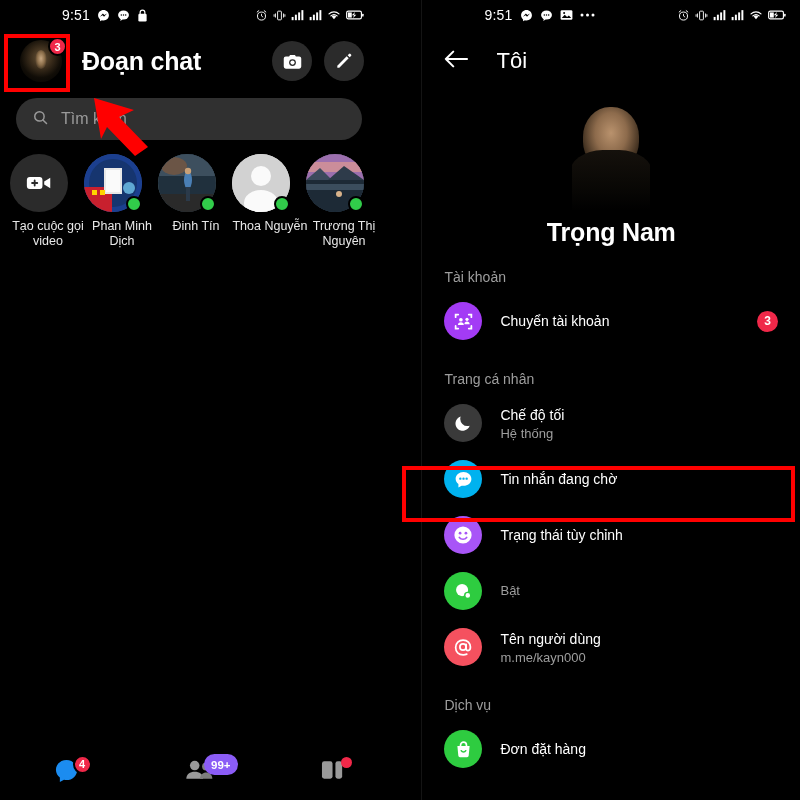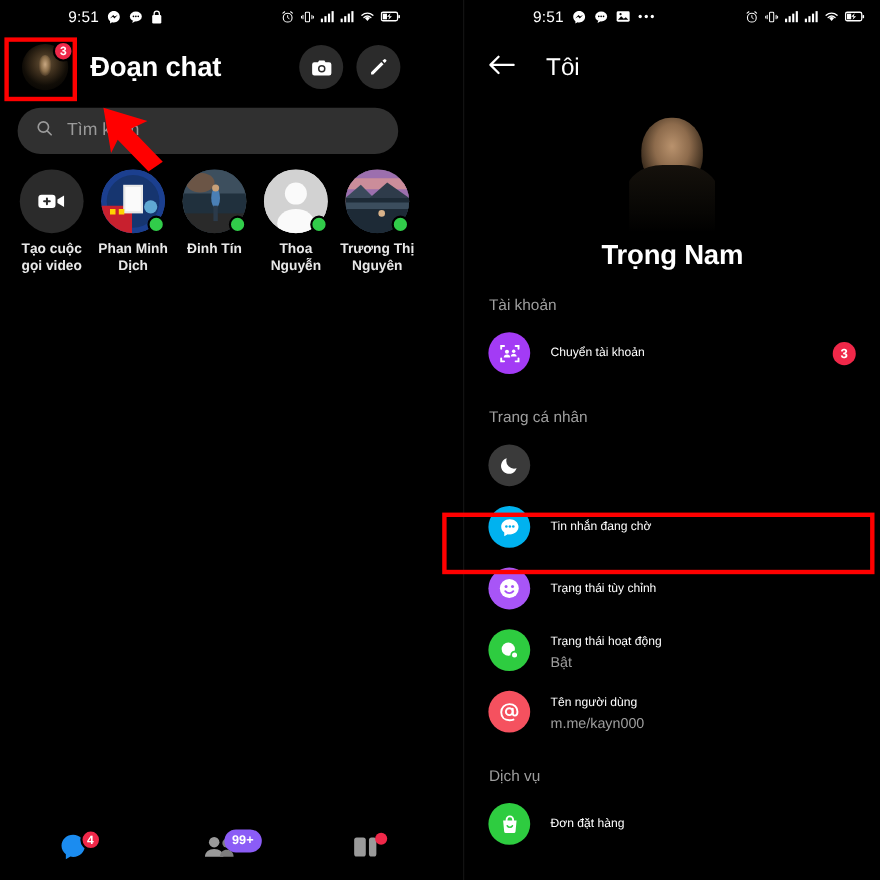--- a/index.html
+++ b/index.html
@@ -53,21 +53,21 @@
 
   
   .searchbar {
     margin:6px 16px 0; height:42px; background:#303030; border-radius:21px;
     display:flex; align-items:center; padding:0 16px; gap:12px; cursor:text;
   }
   .search-ph { color:#9a9a9a; font-size:16px; }
 
   
   .stories { display:flex; gap:0; padding:14px 0 0 10px; overflow:hidden; }
-  .story { width:74px; flex:none; display:flex; flex-direction:column; align-items:center; cursor:pointer;font-weight:bold; }
+  .story { width:74px; flex:none; display:flex; flex-direction:column; cursor:pointer; }
   .story-av { position:relative; width:58px; height:58px; border-radius:50%; overflow:visible; }
   .story-av .inner { width:58px; height:58px; border-radius:50%; overflow:hidden; position:relative; }
   .story-label {
     margin-top:7px; color:#e8e8e8; font-size:12.5px; line-height:15px;
     text-align:center; width:76px; word-break:break-word;
   }
   .online-dot {
     position:absolute; right:0px; bottom:0px; width:16px; height:16px;
     border-radius:50%; background:#31cc4a; border:2px solid #000;
   }
@@ -120,21 +120,21 @@
   }
   .profile-name { color:#fff; font-size:25px; font-weight:700; margin-top:8px; letter-spacing:-.2px; }
 
   .section-label { color:#9e9e9e; font-size:14px; padding:22px 22px 8px; }
   .menu-row { display:flex; align-items:center; padding:9px 22px; gap:18px; cursor:pointer; position:relative; }
   .menu-icon {
     width:38px; height:38px; border-radius:50%; flex:none;
     display:flex; align-items:center; justify-content:center;
   }
   .menu-text { display:flex; flex-direction:column; gap:1px; }
-  .menu-title { color:#ffffff; font-size:11px; line-height:20px; }
+  .menu-title { color:#ffffff; font-size:14px; line-height:20px; }
   .menu-sub { color:#9e9e9e; font-size:13px; line-height:16px; }
   .menu-badge {
     margin-left:auto; min-width:21px; height:21px; background:#f02849;
     color:#fff; border-radius:11px; font-size:12px; font-weight:700;
     display:flex; align-items:center; justify-content:center; padding:0 5px;
   }
 
   
   .hl-box { position:absolute; border:4px solid #ff0000; pointer-events:none; }
   .hl-avatar { left:4px; top:34px; width:66px; height:58px; }
@@ -499,20 +499,24 @@
     </div>
 
     <div class="section-label">Trang cá nhân</div>
 
     <div class="menu-row">
       <div class="menu-icon" style="background:#3a3a3a">
         <svg width="20" height="20" viewBox="0 0 24 24">
             <path d="M20 15.2A8.6 8.6 0 019.2 4.3a8.7 8.7 0 1010.8 10.9z" fill="#fff"></path>
           </svg>
       </div>
+      <div class="menu-text">
+        <span class="menu-title">Chế độ tối</span>
+        <span class="menu-sub">Hệ thống</span>
+      </div>
     </div>
 
     <div class="menu-row">
       <div class="menu-icon" style="background:#00b2ef">
         <svg width="21" height="21" viewBox="0 0 24 24">
           <path d="M12 3.4c-5 0-9 3.5-9 7.8 0 2.4 1.2 4.5 3.2 6v4l3.6-2.2c.7.1 1.4.2 2.2.2 5 0 9-3.5 9-7.9s-4-7.9-9-7.9z" fill="#fff"></path>
           <circle cx="8.4" cy="11" r="1.35" fill="#00b2ef"></circle>
             <circle cx="12" cy="11" r="1.35" fill="#00b2ef"></circle>
             <circle cx="15.6" cy="11" r="1.35" fill="#00b2ef"></circle>
         </svg>
@@ -537,21 +541,20 @@
     </div>
 
     <div class="menu-row">
       <div class="menu-icon" style="background:#2ecc40">
         <svg width="22" height="22" viewBox="0 0 24 24">
           <circle cx="11" cy="11" r="6.6" fill="#fff"></circle>
           <circle cx="17.2" cy="16.8" r="3.3" fill="#fff" stroke="#2ecc40" stroke-width="1.6"></circle>
         </svg>
       </div>
       <div class="menu-text">
-        <span class="menu-title">Trạng thái hoạt động</span>
         <span class="menu-sub">Bật</span>
       </div>
     </div>
 
     <div class="menu-row">
       <div class="menu-icon" style="background:#f5515f">
         <svg width="22" height="22" viewBox="0 0 24 24">
           <circle cx="12" cy="12" r="3.4" stroke="#fff" stroke-width="1.9" fill="none"></circle>
           <path d="M15.4 9v4.6c0 1.5.9 2.3 2.1 2.3 1.6 0 2.6-1.4 2.6-3.8 0-4.6-3.2-7.6-8-7.6-4.6 0-8.1 3.4-8.1 8.1s3.3 7.9 8.2 7.9c1.5 0 2.9-.3 3.9-.7" stroke="#fff" stroke-width="1.9" fill="none" stroke-linecap="round"></path>
         </svg>

